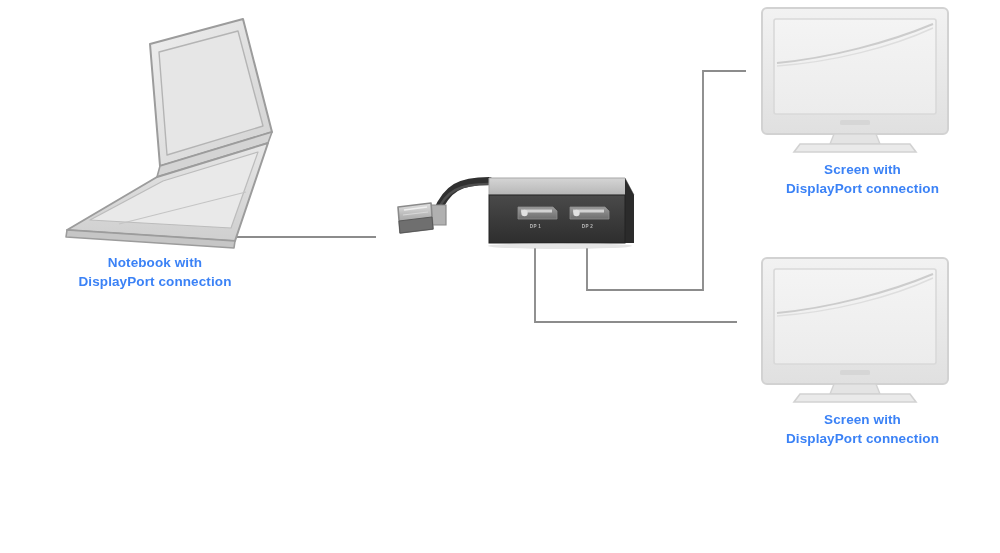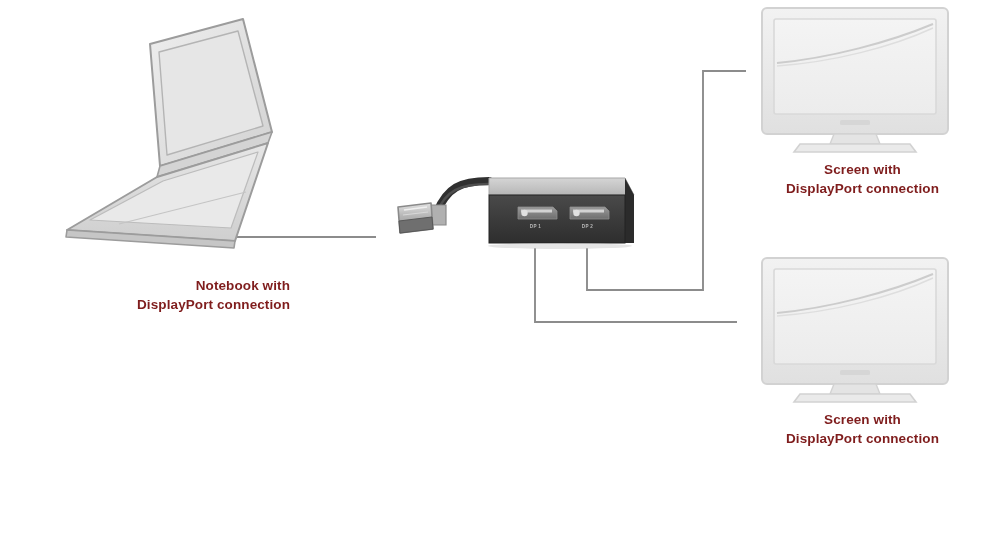--- a/index.html
+++ b/index.html
@@ -25,30 +25,29 @@
     width: 1000px;
     height: 553px;
   }
   .caption {
     position: absolute;
     text-align: center;
     font-family: "Liberation Sans", sans-serif;
     font-weight: bold;
     font-size: 13.5px;
     line-height: 19px;
-    color: #7f1d1d;
+    color: #3b82f6;
     letter-spacing: 0.1px;
     white-space: pre-line;
     user-select: none;
   }
   #caption-notebook {
     left: 20px;
-    top: 276px;
+    top: 253px;
     width: 270px;
-    text-align: right;
   }
   #caption-screen-top {
     left: 725px;
     top: 160px;
     width: 275px;
   }
   #caption-screen-bottom {
     left: 725px;
     top: 410px;
     width: 275px;

